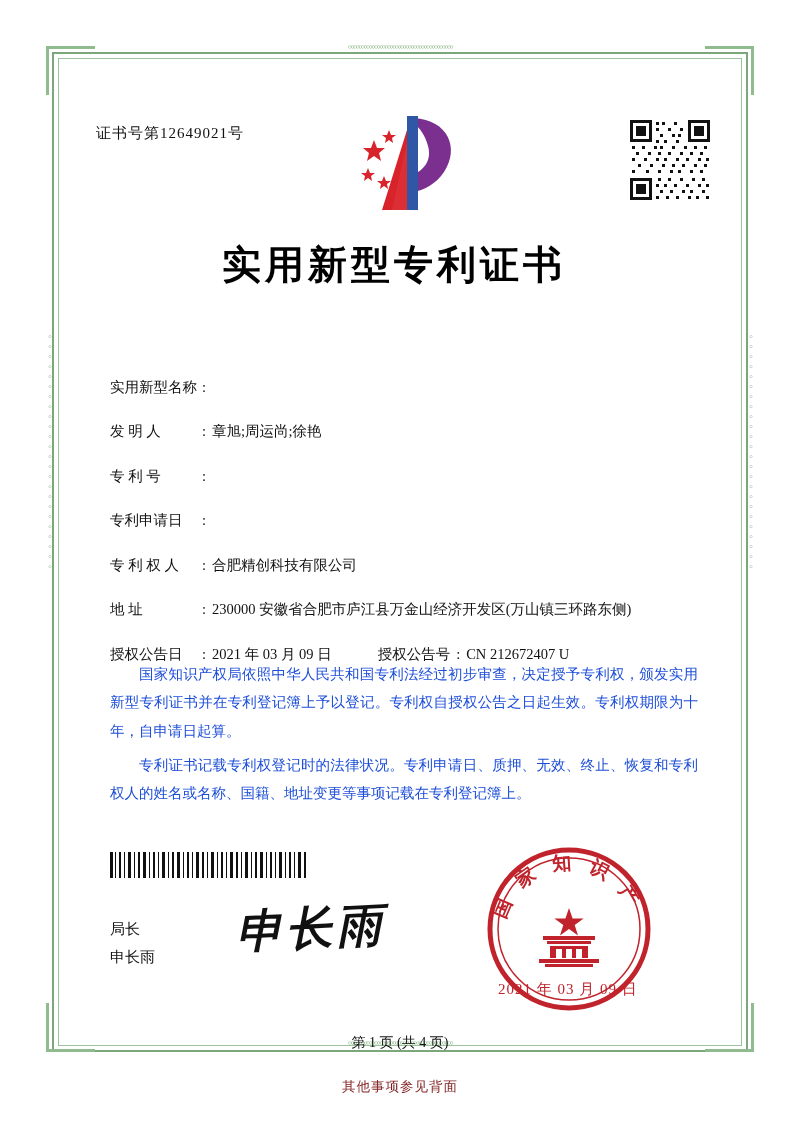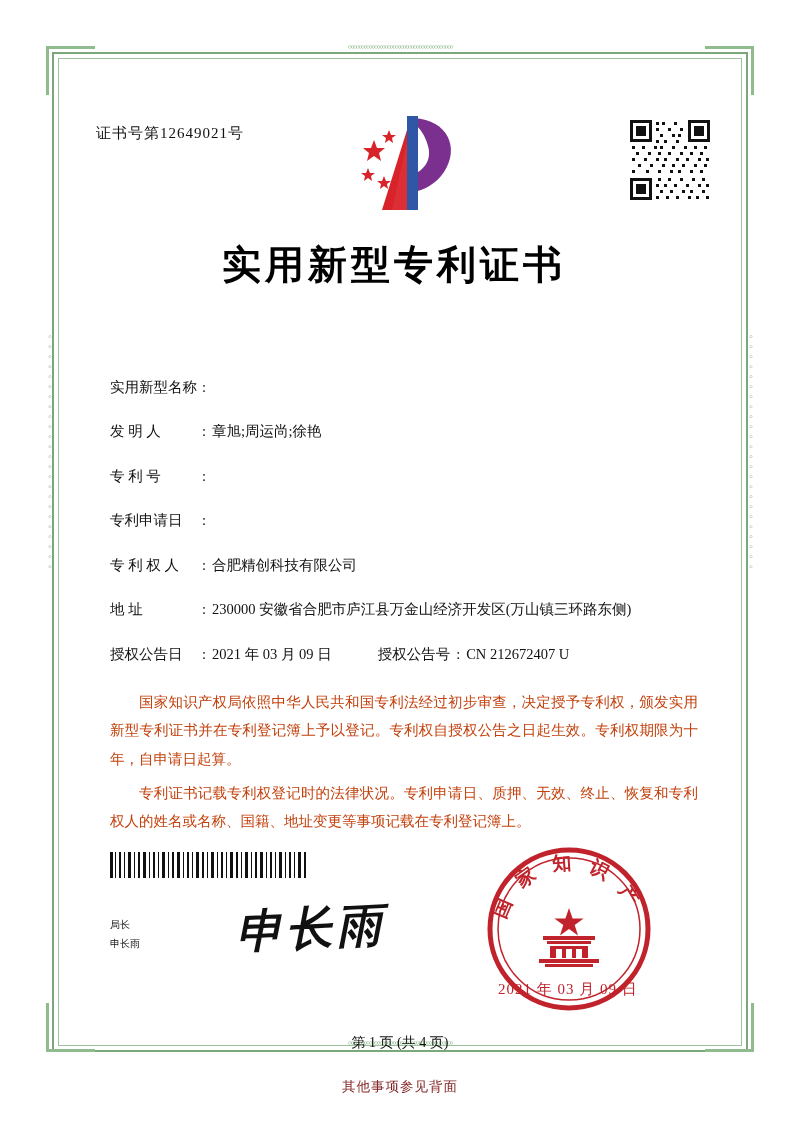--- a/index.html
+++ b/index.html
@@ -145,47 +145,47 @@
   .field-row.two-col { justify-content: flex-start; }
   .field-inline-label {
     margin-left: 46px;
     white-space: nowrap;
   }
 
   
   .paragraphs {
     position: absolute;
     left: 110px;
-    top: 688px;
+    top: 660px;
     width: 588px;
     font-size: 14.5px;
     line-height: 1.95;
     text-align: justify;
-    color: #c2410c;
+    color: #1d4ed8;
   }
   .paragraphs p {
     margin: 0 0 6px 0;
     text-indent: 2em;
   }
 
   
   .barcode {
     position: absolute;
     left: 110px;
     top: 852px;
     width: 196px;
     height: 26px;
   }
 
   
   .sign-block {
     position: absolute;
     left: 110px;
     top: 916px;
-    font-size: 10px;
+    font-size: 15px;
     line-height: 1.85;
     color: #111;
   }
   .signature-script {
     position: absolute;
     left: 236px;
     top: 898px;
     font-size: 46px;
     font-family: "DejaVu Serif", serif;
     font-style: italic;

